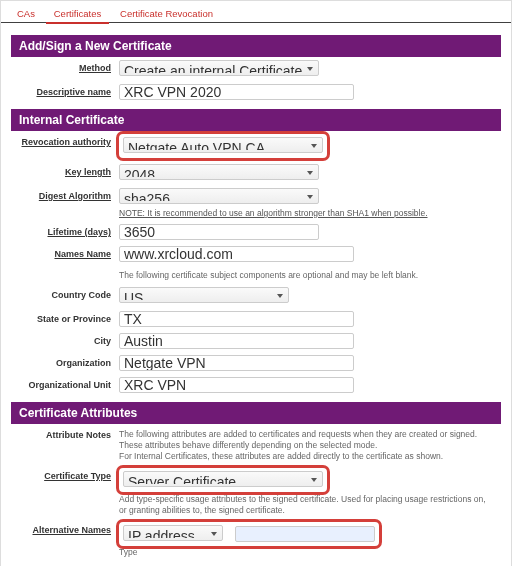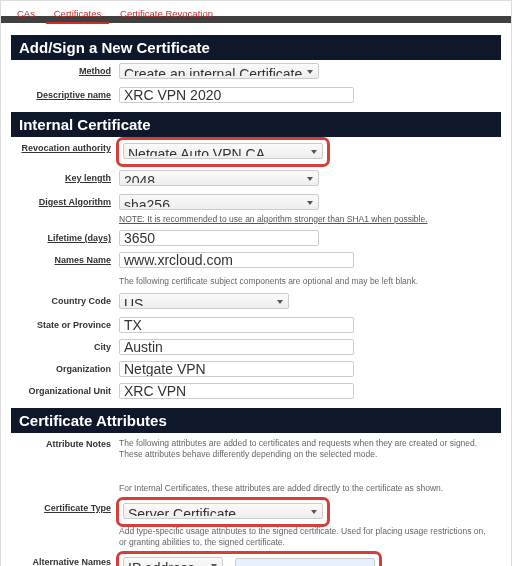--- a/index.html
+++ b/index.html
@@ -1,22 +1,22 @@
 <!DOCTYPE html>
 <html><head>
 <meta charset="utf-8">
 <style>
   * { box-sizing: border-box; }
   html, body { margin:0; padding:0; font-family: "Helvetica Neue", Arial, sans-serif; font-size:10px; background:#f5f5f5; color:#333; }
   .page { width:512px; background:#fff; border:1px solid #ddd; margin:0 auto; }
-  .tabs { padding:4px 8px 0 8px; border-bottom:7px solid #404040; height:22px; }
+  .tabs { padding:4px 8px 0 8px; border-bottom:1px solid #404040; height:22px; }
   .tab { display:inline-block; padding:3px 8px; color:#c9302c; font-size:9.5px; cursor:pointer; }
   .tab.active { border-bottom:2px solid #c9302c; font-weight:normal; }
   .panel { padding:6px 10px 10px 10px; }
-  .section-h { background:#0f172a; color:#fff; font-size:15px; padding:4px 8px; margin-top:6px; font-weight:bold; }
+  .section-h { background:#701a75; color:#fff; font-size:12px; padding:4px 8px; margin-top:6px; font-weight:bold; }
   .row { display:flex; align-items:flex-start; padding:3px 0; }
   .lbl { width:108px; text-align:right; padding:3px 8px 0 0; font-size:9px; font-weight:bold; text-decoration:underline; color:#333; }
   .lbl.noul { text-decoration:none; }
   .fld { flex:1; padding-right:10px; }
   select, input[type=text] { font-size:14px; border:1px solid #ccc; border-radius:2px; padding:2px 4px; background:#fff; color:#333; height:16px; }
   select { appearance:none; -webkit-appearance:none; background-image:linear-gradient(#fafafa,#eee); padding-right:16px; position:relative; }
   .sel-wrap { position:relative; display:inline-block; }
   .sel-wrap::after { content:""; position:absolute; right:6px; top:7px; border-left:3px solid transparent; border-right:3px solid transparent; border-top:4px solid #555; pointer-events:none; }
   .note { font-size:8.5px; color:#555; margin-top:2px;text-decoration:underline; }
   .help { font-size:8.5px; color:#666; margin-top:2px; line-height:1.3; }
@@ -102,21 +102,21 @@
     <div class="row">
       <div class="lbl noul">Organizational Unit</div>
       <div class="fld"><input type="text" class="w235" value="XRC VPN" style=""></div>
     </div>
 
     <div class="section-h">Certificate Attributes</div>
     <div class="row">
       <div class="lbl noul" style="font-weight:bold;">Attribute Notes</div>
       <div class="fld">
         <div class="help">The following attributes are added to certificates and requests when they are created or signed. These attributes behave differently depending on the selected mode.</div>
-        <div class="help" style="margin-top:23px;">For Internal Certificates, these attributes are added directly to the certificate as shown.</div>
+        <div class="help" style="margin-top:0;">For Internal Certificates, these attributes are added directly to the certificate as shown.</div>
       </div>
     </div>
     <div class="row">
       <div class="lbl">Certificate Type</div>
       <div class="fld">
         <span class="hl-wrap hl" style="padding:3px 4px;">
           <span class="sel-wrap"><select class="w200"><option>Server Certificate</option></select></span>
         </span>
         <div class="help">Add type-specific usage attributes to the signed certificate. Used for placing usage restrictions on, or granting abilities to, the signed certificate.</div>
       </div>

